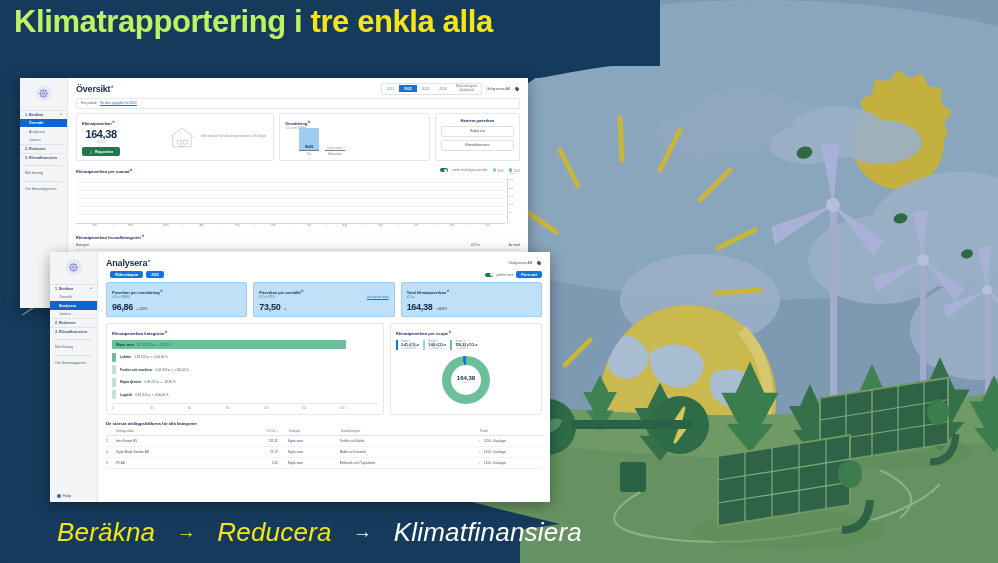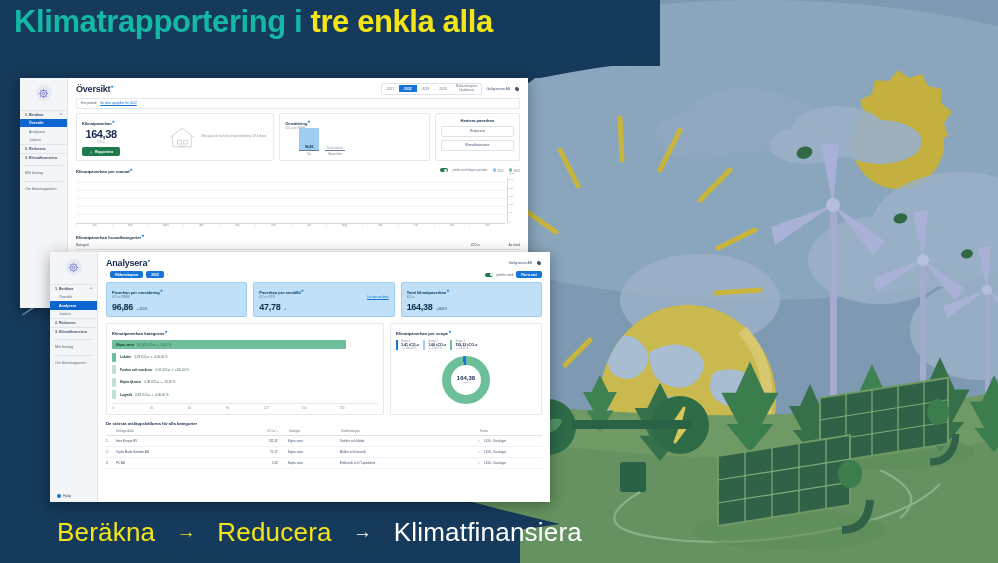--- a/index.html
+++ b/index.html
@@ -13,27 +13,27 @@
 
   
   .bg-illustration { position:absolute; inset:0; }
 
   
   .title-bar {
     position:absolute; left:14px; top:4px; z-index:40;
     font-size:31px; font-weight:bold; letter-spacing:-0.4px;
     white-space:nowrap;
   }
-  .title-white { color:#14b8a6; }
+  .title-white { color:#bef264; }
   .title-yellow { color:#f5e516; }
 
   
   .steps {
     position:absolute; left:57px; top:517px; z-index:40;
-    font-size:26px; white-space:nowrap; letter-spacing:0.2px;
+    font-size:26px; white-space:nowrap; letter-spacing:0.2px;font-style:italic;
   }
   .step-y { color:#f5e516; }
   .step-w { color:#ffffff; }
   .step-arrow { color:#f5e516; font-size:19px; padding:0 14px; position:relative; top:-3px;}
   .step-arrow.w { color:#ffffff; }
 
   
   .app-window {
     position:absolute; background:#ffffff; z-index:20;
     box-shadow: 0 3px 14px rgba(0,0,0,0.35);
@@ -708,21 +708,21 @@
         </div>
         <div class="kpi">
           <div class="kpi-title">
             <span>Påverkan per anställd</span><span class="title-dot">●</span>
           </div>
           <div class="kpi-sub">
             <span>tCO₂e / FTE</span>
             <span class="kpi-link">Läs mer om detta</span>
           </div>
           <div class="kpi-num">
-            <span>47,78</span><span class="kpi-delta"> ▲</span>
+            <span>73,50</span><span class="kpi-delta"> ▲</span>
           </div>
         </div>
         <div class="kpi">
           <div class="kpi-title">
             <span>Total klimatpåverkan</span><span class="title-dot">●</span>
           </div>
           <div class="kpi-sub">tCO₂e</div>
           <div class="kpi-num">
             <span>164,38</span><span class="kpi-delta">↘ <span>-60,00 %</span></span>
           </div>

